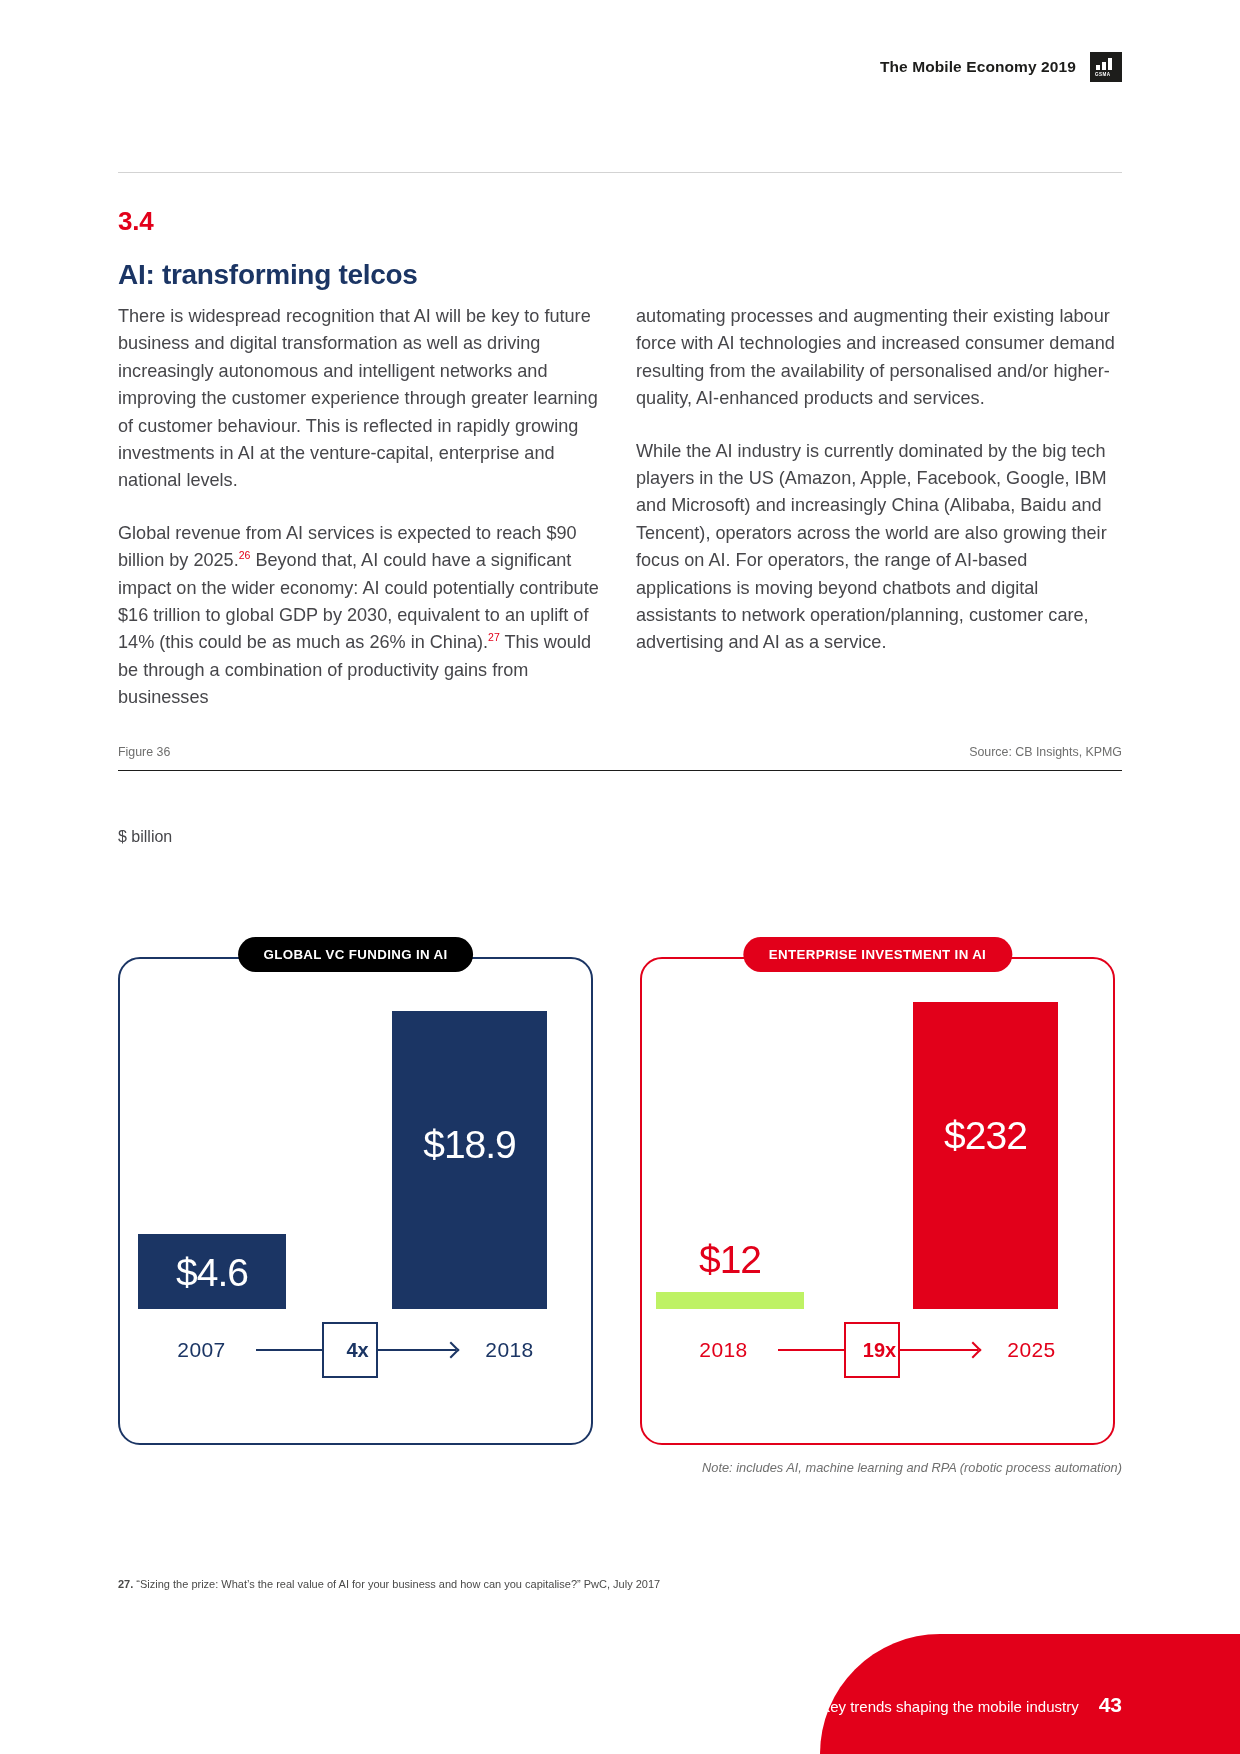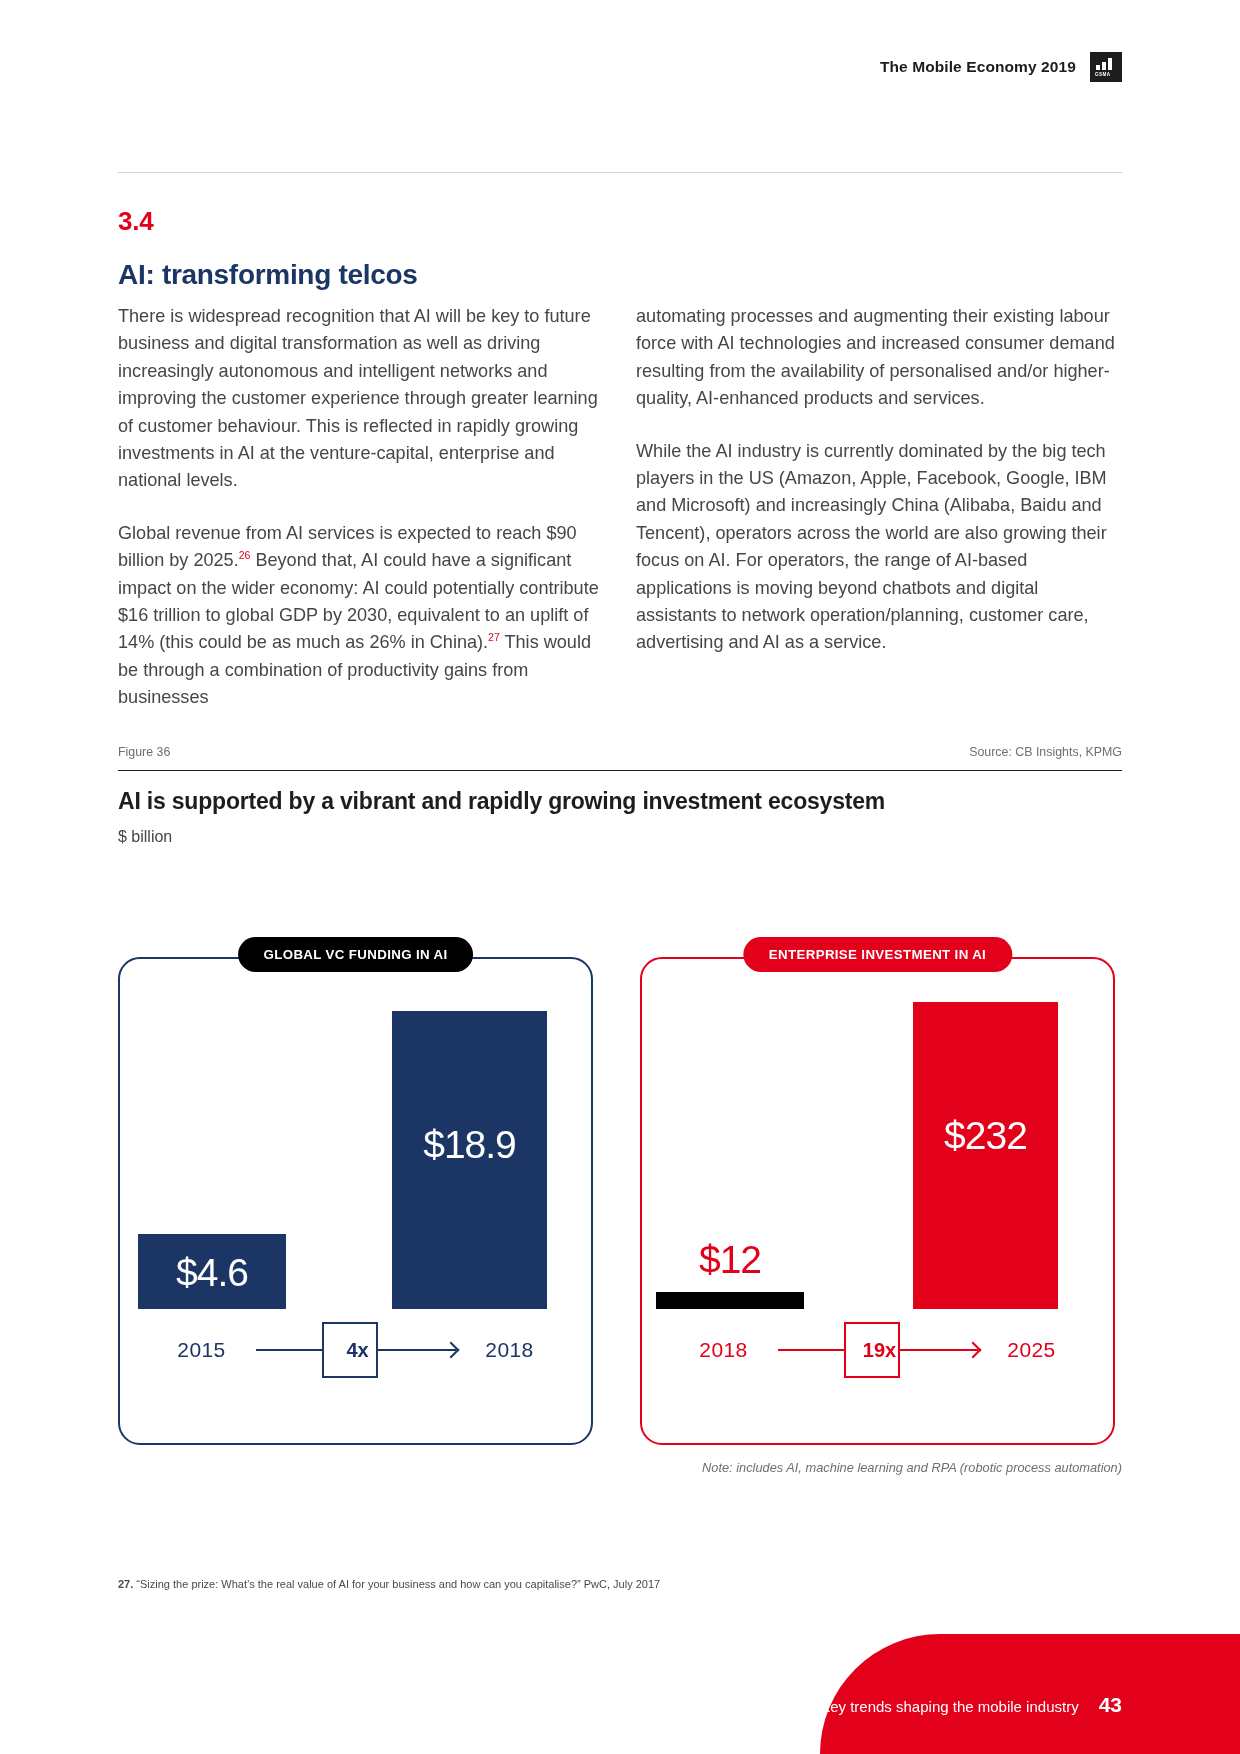--- a/index.html
+++ b/index.html
@@ -214,21 +214,21 @@
     height: 298px;
     background: #1b3564;
   }
   .panel.blue .bar-b .bar-label { top: 112px; color: #ffffff; }
 
   
   .panel.red .bar-a {
     left: 14px;
     width: 148px;
     height: 17px;
-    background: #000000;
+    background: #bef264;
   }
   .panel.red .bar-a .bar-label { top: -54px; color: #e2001a; }
   .panel.red .bar-b {
     left: 271px;
     width: 135px;
     height: 307px;
     background: #e2001a;
     padding-left: 10px;
   }
   .panel.red .bar-b .bar-label { top: 112px; color: #ffffff; }
@@ -368,34 +368,33 @@
   <div class="col right">
     <p>automating processes and augmenting their existing labour force with AI technologies and increased consumer demand resulting from the availability of personalised and/or higher-quality, AI-enhanced products and services.</p>
     <p>While the AI industry is currently dominated by the big tech players in the US (Amazon, Apple, Facebook, Google, IBM and Microsoft) and increasingly China (Alibaba, Baidu and Tencent), operators across the world are also growing their focus on AI. For operators, the range of AI-based applications is moving beyond chatbots and digital assistants to network operation/planning, customer care, advertising and AI as a service.</p>
   </div>
 
   <div class="fig-meta">
     <span>Figure 36</span>
     <span>Source: CB Insights, KPMG</span>
   </div>
   <div class="rule-fig"></div>
-  <div class="fig-title">AI is supported by a vibrant and rapidly growing investment ecosystem</div>
   <div class="fig-unit">$ billion</div>
 
   <div class="panel blue">
     <div class="panel-badge">GLOBAL VC FUNDING IN AI</div>
     <div class="panel-inner">
       <div class="bar bar-a">
         <span class="bar-label">$4.6</span>
       </div>
       <div class="bar bar-b">
         <span class="bar-label">$18.9</span>
       </div>
       <div class="axis-row">
-        <span class="axis-year">2015</span>
+        <span class="axis-year">2007</span>
         <span class="axis-line"></span>
         <span class="mult-box">4x</span>
         <span class="axis-line with-arrow"></span>
         <span class="axis-year">2018</span>
       </div>
     </div>
   </div>
 
   <div class="panel red">
     <div class="panel-badge">ENTERPRISE INVESTMENT IN AI</div>

